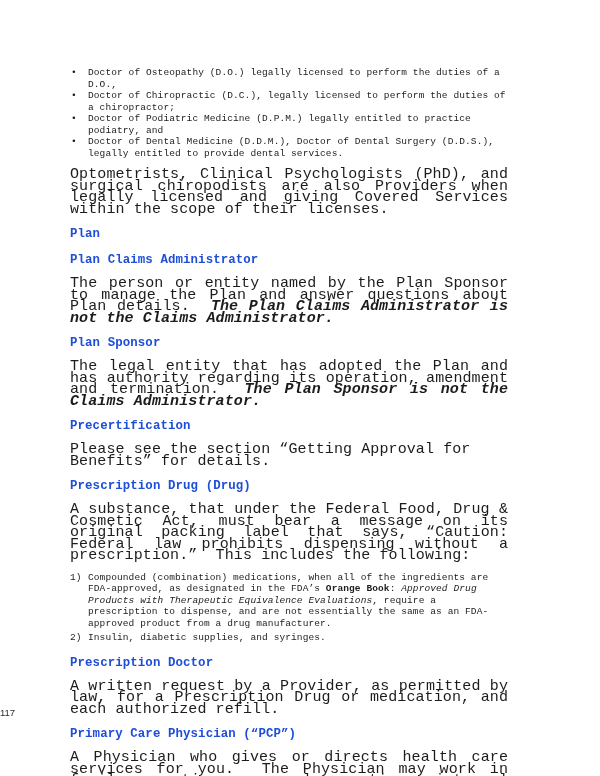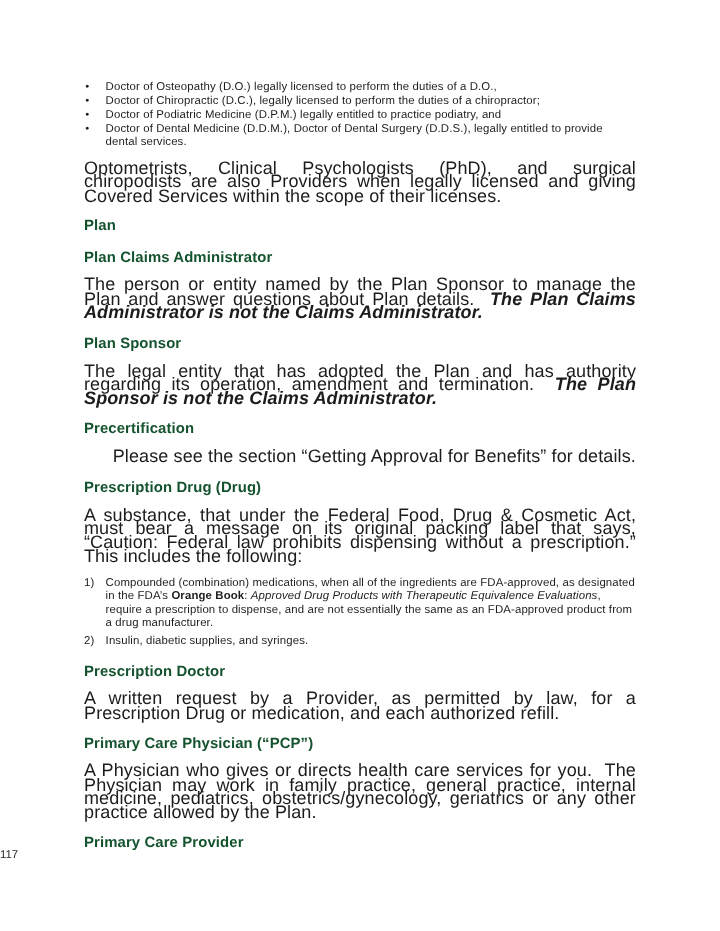--- a/index.html
+++ b/index.html
@@ -14,39 +14,40 @@
     font-family: "Liberation Sans", sans-serif;
     color: #1c1c1c;
     -webkit-font-smoothing: antialiased;
   }
   .page {
     position: absolute;
     top: 0; left: 0;
     width: 600px;
     height: 776px;
     box-sizing: border-box;
-    padding: 67px 70px 0 70px;
+    padding: 67px 92px 0 70px;
     overflow: hidden;
+    font-family: Liberation Mono, monospace;
   }
   
   .para {
     font-size: 15px;
     line-height: 11.5px;
     margin: 0 0 10px 0;
     text-align: justify;
     white-space: pre-wrap;
     letter-spacing: 0.1px;
   }
-  .para.single { text-align: right; }
+  .para.single { text-align: left; }
   
   .h2 {
     font-size: 12.4px;
     line-height: 13px;
     font-weight: bold;
-    color: #14532d;
+    color: #1d4ed8;
     margin: 13px 0 11px 0;
     letter-spacing: 0.1px;
   }
   
   .blist { margin: 0 0 10px 0; }
   .bitem {
     position: relative;
     padding-left: 18px;
     font-size: 9.5px;
     line-height: 11.5px;

